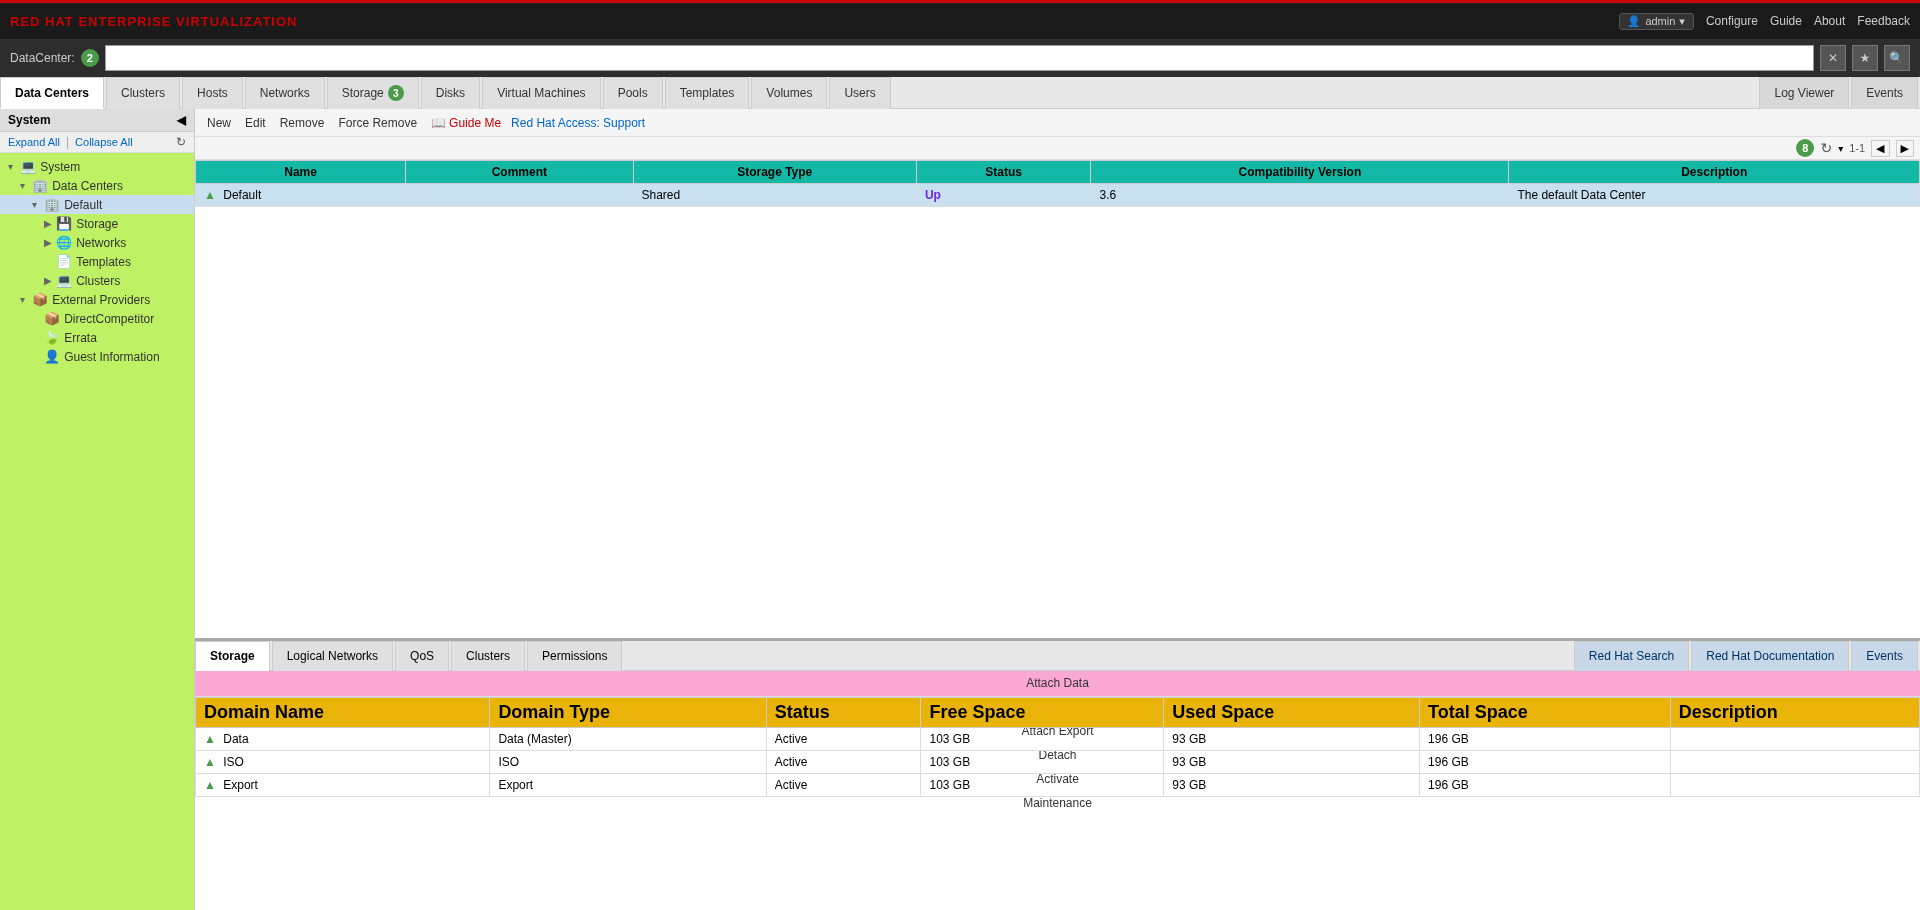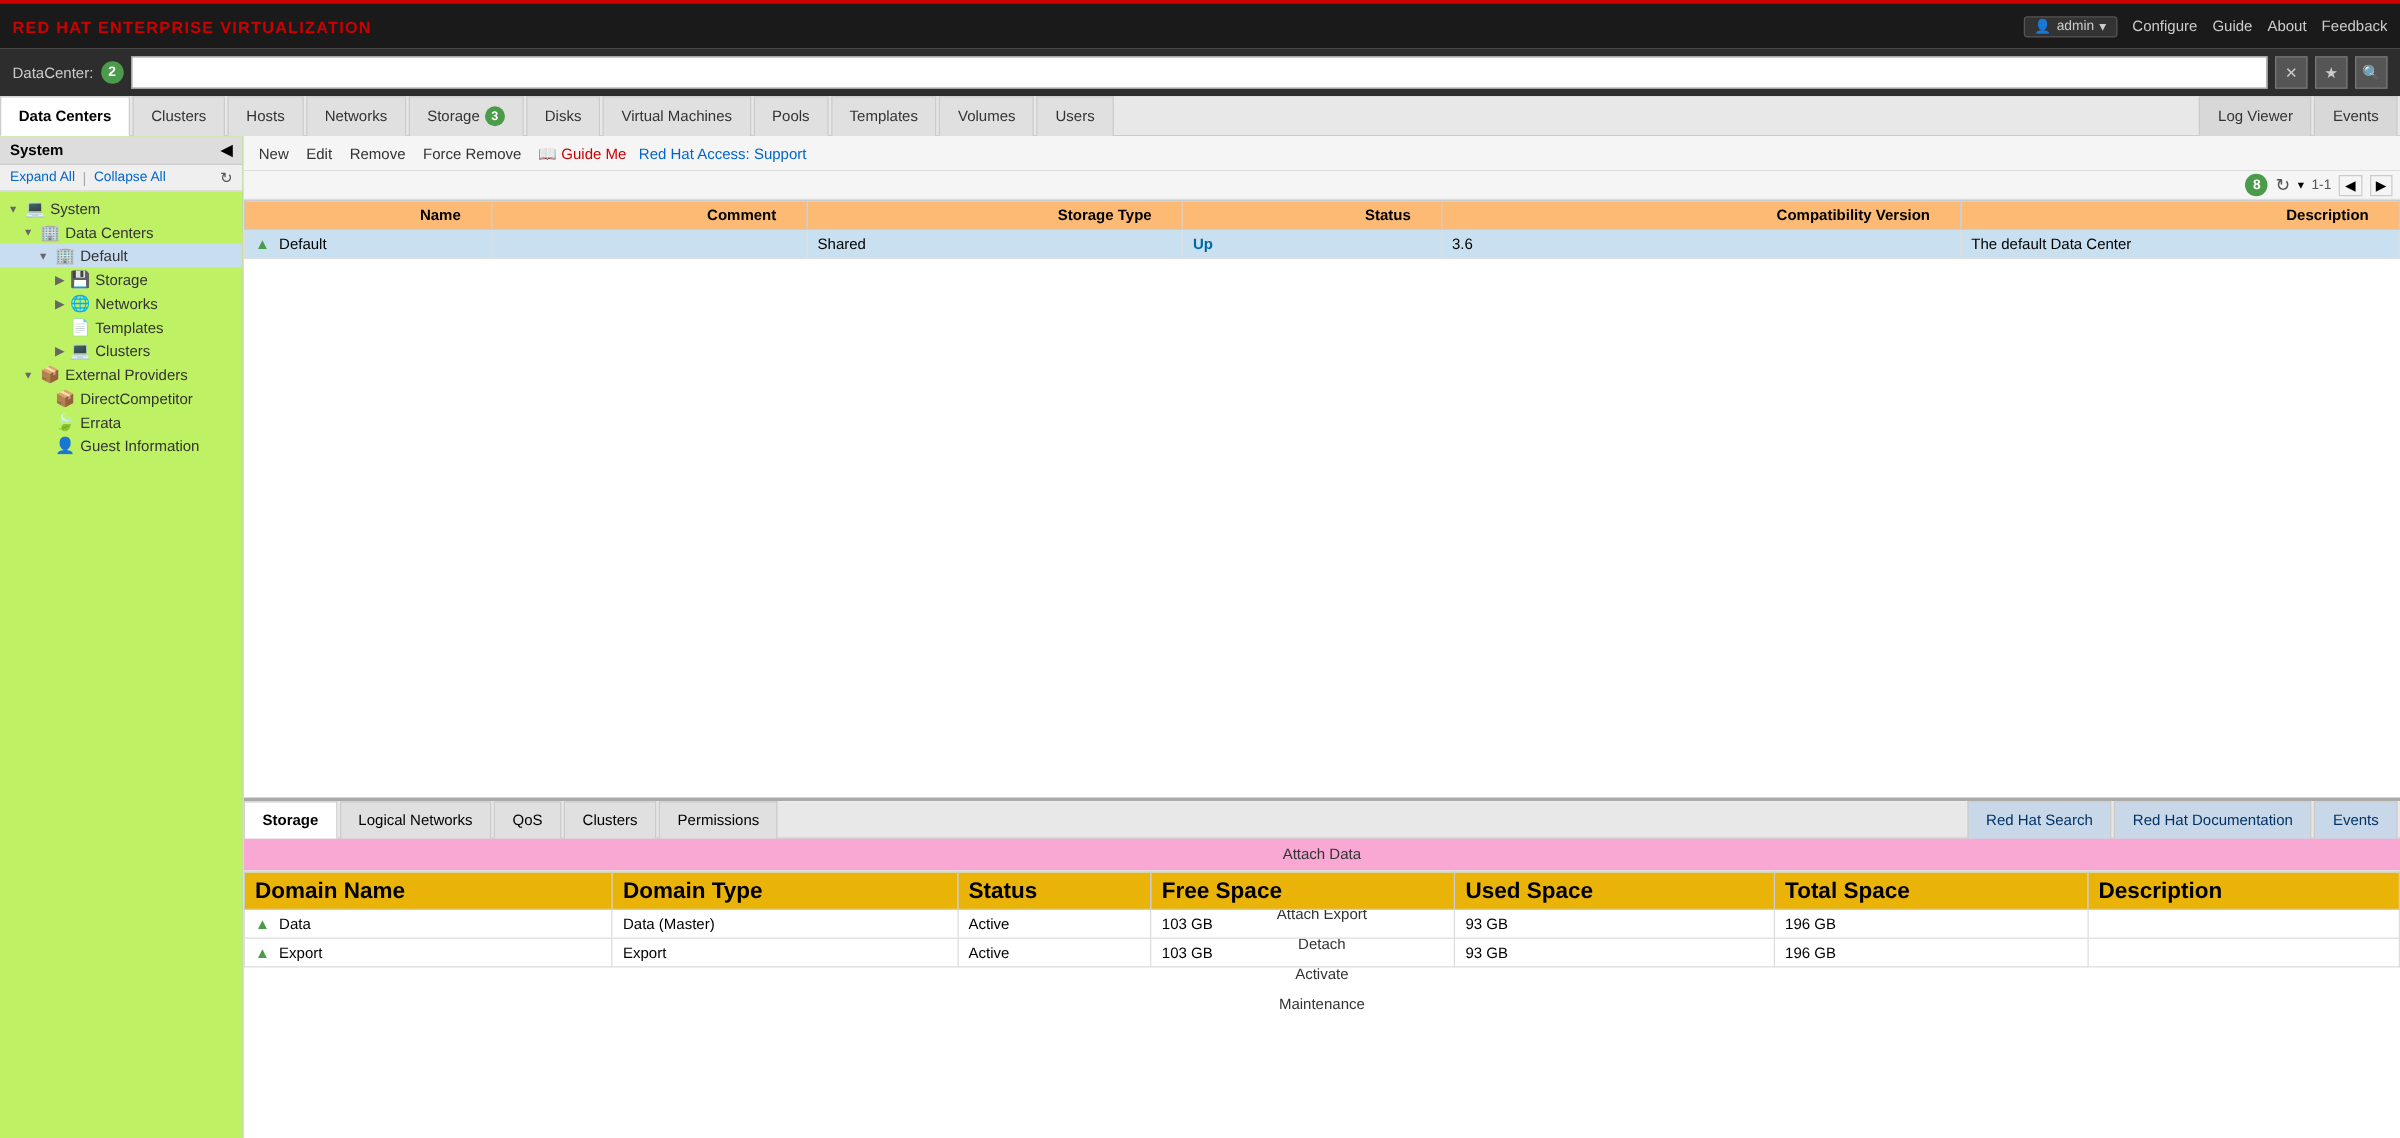--- a/index.html
+++ b/index.html
@@ -179,28 +179,28 @@
     .refresh-row {
       display: flex; align-items: center; justify-content: flex-end; padding: 2px 6px;
       background: #f5f5f5; border-bottom: 1px solid #ddd; gap: 6px;
     }
     .refresh-btn { cursor: pointer; color: #555; font-size: 14px; }
     .page-info { font-size: 11px; color: #555; }
 
     
     .data-table { width: 100%; border-collapse: collapse; }
     .data-table th {
-      background: #fdba74; border: 1px solid #ccc; padding: 4px 24px;
-      text-align: right; font-size: 12px; font-weight: bold; white-space: nowrap;
+      background: #14b8a6; border: 1px solid #ccc; padding: 4px 12px;
+      text-align: center; font-size: 12px; font-weight: bold; white-space: nowrap;
     }
     .data-table td {
       border: 1px solid #ddd; padding: 4px 8px; font-size: 12px;
     }
     .data-table tr.selected { background: #c8e0f0; }
-    .status-up { color: #0369a1; font-weight: bold; }
+    .status-up { color: #6d28d9; font-weight: bold; }
 
     
     #lower-area {
       height: 280px;
       display: flex;
       flex-direction: column;
       background: #fff;
     }
     #lower-tabs {
       background: #e8e8e8;
@@ -512,20 +512,32 @@
               <td>Data (Master)</td>
               <td>Active</td>
               <td>103 GB</td>
               <td>93 GB</td>
               <td>196 GB</td>
               <td></td>
             </tr>
             <tr>
               <td>
                 <span style="color:#4a9c4a; margin-right:4px;">▲</span>
+                <span>ISO</span>
+              </td>
+              <td>ISO</td>
+              <td>Active</td>
+              <td>103 GB</td>
+              <td>93 GB</td>
+              <td>196 GB</td>
+              <td></td>
+            </tr>
+            <tr>
+              <td>
+                <span style="color:#4a9c4a; margin-right:4px;">▲</span>
                 <span>Export</span>
               </td>
               <td>Export</td>
               <td>Active</td>
               <td>103 GB</td>
               <td>93 GB</td>
               <td>196 GB</td>
               <td></td>
             </tr>
           </tbody>

